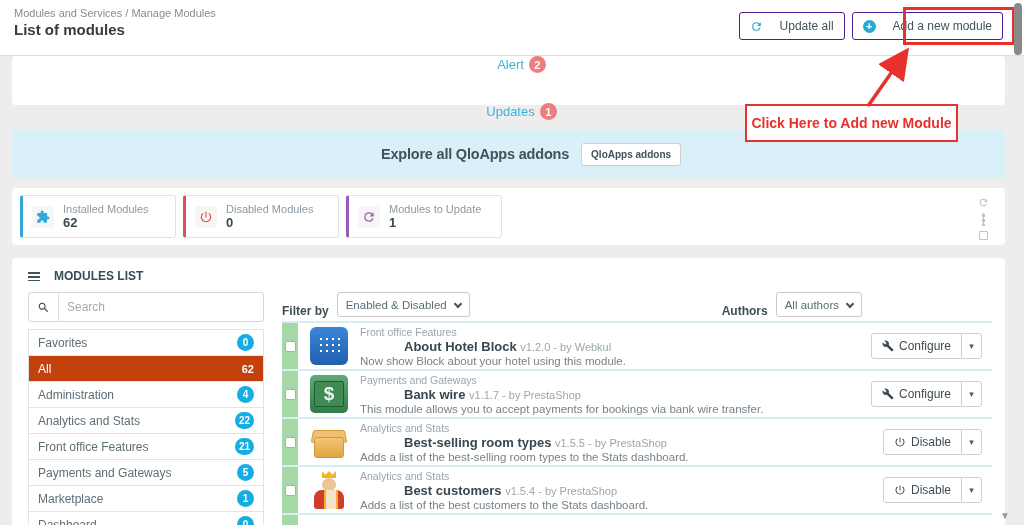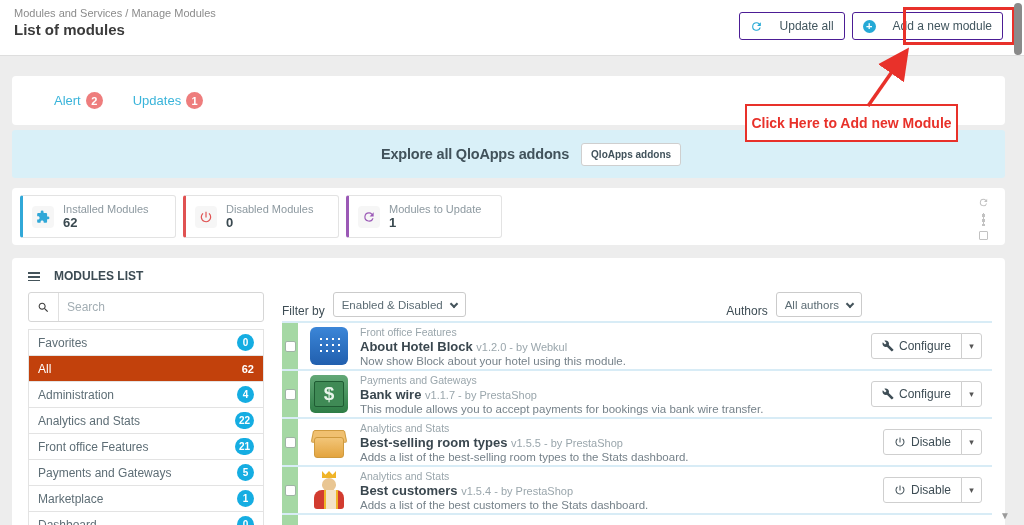--- a/index.html
+++ b/index.html
@@ -15,23 +15,23 @@
   .page-title { position:absolute; top:21px; left:14px; font-size:15px; font-weight:bold; color:#3b3b3b; }
   .topbar-buttons { position:absolute; top:12px; right:21px; display:flex; gap:7px; }
   .hbtn { display:flex; align-items:center; gap:17px; height:28px; padding:0 10px;
           background:#fff; border:1px solid #4c1d95; border-radius:3px;
           font-size:12px; color:#41555e; cursor:pointer; white-space:nowrap; }
   .hbtn svg { width:13px; height:13px; fill:#25a9d6; }
   .plus-circle { width:13px; height:13px; border-radius:50%; background:#25a9d6; color:#fff;
                  font-size:11px; line-height:12px; text-align:center; font-weight:bold; }
 
   
-  .alert-card { position:absolute; left:12px; top:76px; width:993px; height:49px;
+  .alert-card { position:absolute; left:12px; top:56px; width:993px; height:49px;
                 background:#fff; border-radius:4px; display:flex; align-items:center;
-                padding-left:42px; gap:30px; }
+                padding-left:26px; gap:30px;flex-direction:column; }
   .atab { display:flex; align-items:center; gap:5px; font-size:13px; color:#3ab4da; cursor:pointer; }
   .abadge { min-width:17px; height:17px; border-radius:9px; background:#ee7d7d; color:#fff;
             font-size:11px; font-weight:bold; display:flex; align-items:center; justify-content:center;
             padding:0 3px; }
 
   
   .banner { position:absolute; left:12px; top:130px; width:993px; height:48px;
             background:#d9f0f8; border-radius:3px; display:flex; align-items:center;
             justify-content:center; gap:12px;padding-left:45px; }
   .banner-text { font-size:14.5px; font-weight:bold; color:#41525b; letter-spacing:-0.2px; }
@@ -81,21 +81,21 @@
              background:#fff; cursor:pointer; }
   .cat-row.selected { background:#c2410c; color:#fff; }
   .cat-count { min-width:17px; height:17px; border-radius:9px; background:#15ade2; color:#fff;
                font-size:10px; font-weight:bold; display:flex; align-items:center;
                justify-content:center; padding:0 4px; }
   .cat-row.selected .cat-count { background:transparent; font-size:11px; min-width:0; padding:0; }
 
   
   .listcol { flex:1; margin-left:18px; min-width:0; }
   .filter-row { display:flex; align-items:center; height:25px; }
-  .flabel { font-size:12px; font-weight:normal; color:#3e4d55;margin-top:12px; }
+  .flabel { font-size:12px; font-weight:bold; color:#3e4d55;margin-top:12px; }
   .sel { position:relative; height:25px; border:1px solid #cbcbcb; border-radius:3px;
          background:#fff; font-size:11.5px; color:#5c6c74; display:flex; align-items:center;
          padding:0 22px 0 8px; margin-left:8px; cursor:pointer; white-space:nowrap; }
   .chev { position:absolute; right:8px; top:8px; width:6px; height:6px;
           border-right:2px solid #44535b; border-bottom:2px solid #44535b;
           transform:rotate(45deg); }
   .authors-group { margin-left:auto; margin-right:130px; display:flex; align-items:center; }
 
   .module-rows { margin-top:4px; background:#d8ecf6; padding-top:2px; }
   .mrow { display:flex; height:46px; margin-bottom:2px; background:#fff; }
@@ -124,21 +124,21 @@
   .mi-customer .crown { position:absolute; left:12px; top:0; width:14px; height:7px;
         background:#f0b428; clip-path:polygon(0 100%,0 0,25% 55%,50% 0,75% 55%,100% 0,100% 100%); }
   .mi-customer .head { position:absolute; left:12px; top:7px; width:14px; height:13px;
         border-radius:50% 50% 45% 45%; background:#e9c693; }
   .mi-customer .robe { position:absolute; left:4px; top:19px; width:30px; height:19px;
         border-radius:8px 8px 3px 3px; background:#d23b2f; }
   .mi-customer .robe::after { content:""; position:absolute; left:10px; top:0; width:10px; height:19px;
         background:#f3e3c8; border-left:2px solid #f0b428; border-right:2px solid #f0b428; }
   .mod-text { display:flex; flex-direction:column; justify-content:center; gap:1px; min-width:0; }
   .mod-cat { font-size:10.5px; color:#9aa6ac; }
-  .mod-name { font-size:13px; font-weight:bold; color:#3a474f; white-space:nowrap; }
+  .mod-name { font-size:13px; font-weight:bold; color:#3a474f; white-space:nowrap;margin-left:44px; }
   .mod-ver { font-size:11px; font-weight:normal; color:#9aa6ac; }
   .mod-desc { font-size:11.5px; color:#76828a; white-space:nowrap; }
   .mod-action { margin-left:auto; margin-right:10px; align-self:center; display:flex; flex:none; }
   .abtn { display:flex; align-items:center; gap:5px; height:26px; padding:0 10px; background:#fff;
           border:1px solid #cfcfcf; border-radius:3px 0 0 3px; font-size:12px; color:#3e4d55;
           cursor:pointer; }
   .abtn svg { width:12px; height:12px; fill:#3e4d55; }
   .acaret { width:21px; height:26px; background:#fff; border:1px solid #cfcfcf; margin-left:-1px;
             border-radius:0 3px 3px 0; font-size:9px; color:#555; display:flex; align-items:center;
             justify-content:center; cursor:pointer; }

